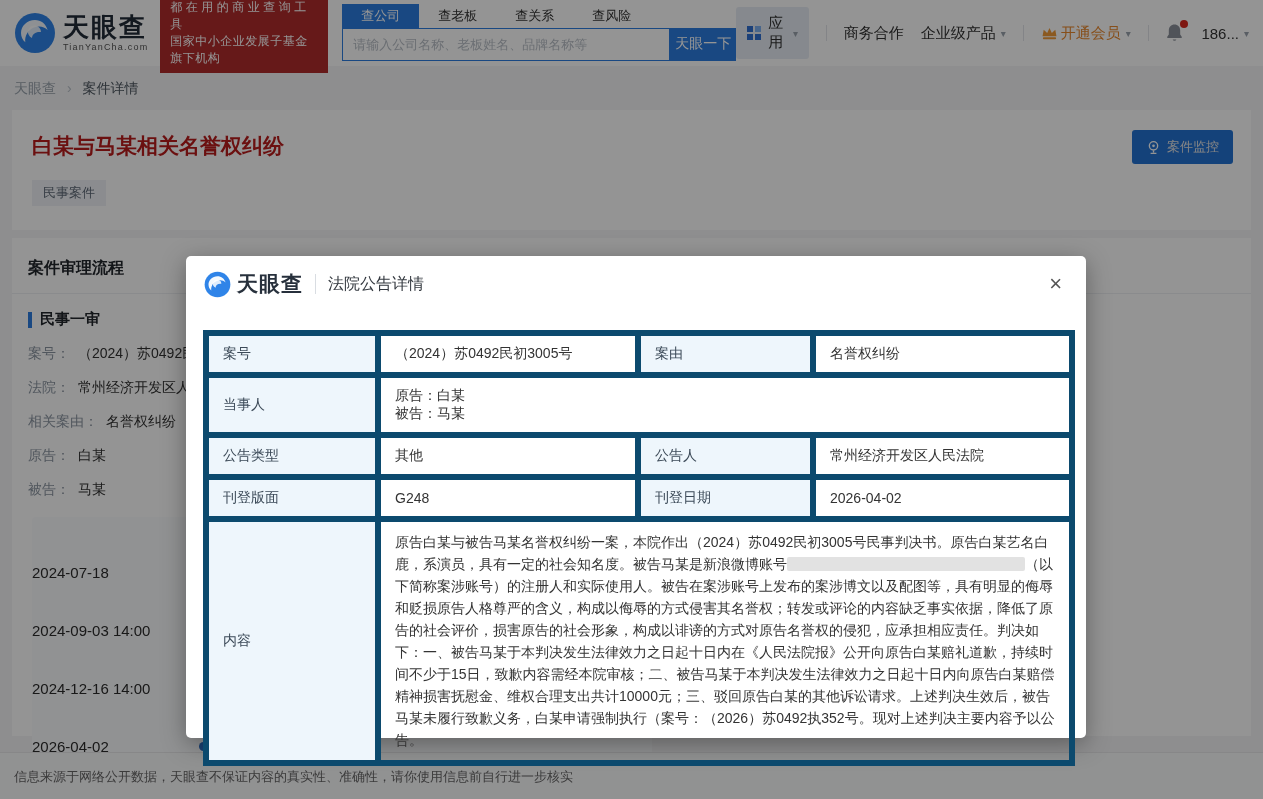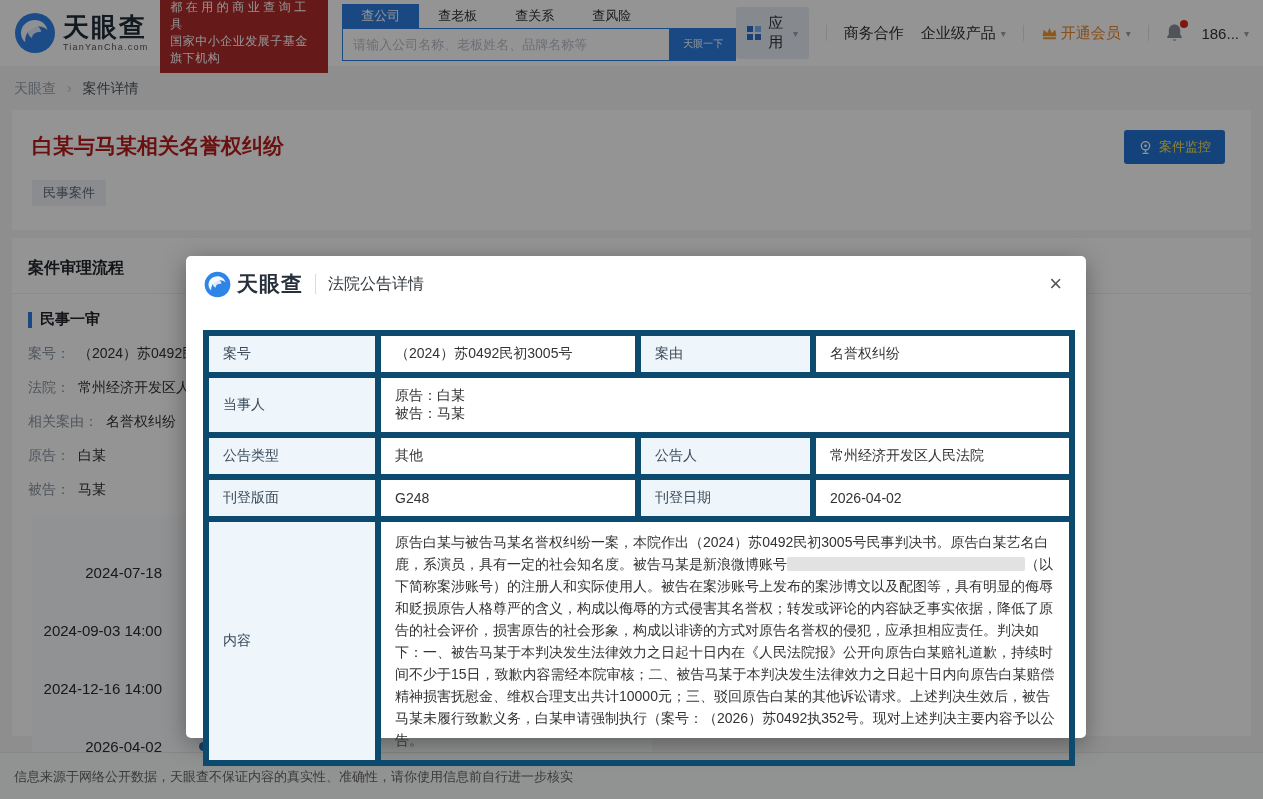--- a/index.html
+++ b/index.html
@@ -17,21 +17,21 @@
   .promo .l1 { letter-spacing:3.5px; }
   .promo .l2 { letter-spacing:0.5px; }
 
   .search-wrap { margin-left:14px; width:395px; }
   .s-tabs { display:flex; height:22px; align-items:flex-end; }
   .s-tab { font-size:13px; color:#333; padding:3px 19px; cursor:pointer; }
   .s-tab.active { background:#2b7ce0; color:#fff; }
   .s-row { display:flex; }
   .s-input { width:328px; height:33px; border:1px solid #2b7ce0; padding:0 10px; font-size:13px; color:#333; outline:none; }
   .s-input::placeholder { color:#b8bec6; }
-  .s-btn { width:66px; height:33px; background:#2b7ce0; color:#fff; border:none; font-size:10px; cursor:pointer; }
+  .s-btn { width:66px; height:33px; background:#2b7ce0; color:#fff; border:none; font-size:14px; cursor:pointer; }
 
   .hdr-right { margin-left:auto; display:flex; align-items:center; gap:17px; font-size:15px; color:#333; }
   .apps-pill { display:flex; align-items:center; gap:7px; background:#e7edf5; border-radius:3px; padding:7px 11px; cursor:pointer; }
   .grid-ic { width:14px; height:14px; display:grid; grid-template-columns:6px 6px; grid-template-rows:6px 6px; gap:2px; }
   .grid-ic i { background:#2f6fd0; }
   .grid-ic i:nth-child(2){ background:#7fb0ef; }
   .caret { font-size:10px; color:#9aa2ad; margin-left:2px; }
   .hdr-item { display:flex; align-items:center; gap:3px; cursor:pointer; white-space:nowrap; }
   .hdr-sep { width:1px; height:16px; background:#e2e4e8; }
   .vip { color:#e8882e; }
@@ -41,35 +41,35 @@
   
   .crumbs { padding:14px 2px 12px 14px; font-size:14px; }
   .crumb-home { color:#98a1ab; cursor:pointer; }
   .crumb-sep { color:#b9c0c8; margin:0 7px; }
   .crumb-cur { color:#4d565f; }
 
   
   .title-card { position:relative; margin:0 12px; background:#fff; padding:22px 20px 24px; }
   .case-title { font-size:21px; font-weight:bold; color:#b91c1c; }
   .case-tag { display:inline-block; margin-top:20px; background:#f0f2f6; color:#5e6977; font-size:13px; padding:4px 11px; }
-  .monitor-btn { position:absolute; right:26px; top:20px; display:flex; align-items:center; gap:6px;
-                 background:#2472d2; color:#fde047; border:none; font-size:13px; padding:8px 14px; border-radius:3px; cursor:pointer;margin-left:14px; }
+  .monitor-btn { position:absolute; right:18px; top:20px; display:flex; align-items:center; gap:6px;
+                 background:#2472d2; color:#e5e5e5; border:none; font-size:13px; padding:8px 14px; border-radius:3px; cursor:pointer;margin-left:14px; }
 
   
   .flow-card { margin:8px 12px 0; background:#fff; height:498px; padding-top:16px; }
   .flow-title { font-size:16px; font-weight:bold; color:#22262c; padding:4px 16px 14px; border-bottom:1px solid #eef0f3; }
   .stage { display:flex; align-items:center; gap:8px; margin:16px 16px 0; font-size:15px; font-weight:bold; color:#22262c; }
   .stage-bar { width:4px; height:16px; background:#2b7ce0; }
   .f-row { margin:16px 16px 0; font-size:14px; }
   .f-label { color:#8b95a1; }
   .f-val { color:#333; margin-left:4px; }
   .tl-box { position:relative; margin:18px 40px 0 20px; width:620px; background:#fafbfd; border-radius:4px; padding:26px 0 24px; }
   .tl-line { position:absolute; left:171px; top:56px; bottom:55px; width:1px; background:#aecbec; }
   .tl-row { display:flex; align-items:center; height:58px; }
-  .tl-date { width:130px; text-align:right; font-size:15px; color:#2c2c2c; }
+  .tl-date { width:130px; font-size:15px; color:#2c2c2c; }
   .tl-dot { width:9px; height:9px; border-radius:50%; background:#2e6fc4; margin-left:37px; position:relative; z-index:1; }
 
   
   .footer { position:absolute; left:0; right:0; bottom:0; height:47px; background:#fafbfc; border-top:1px solid #e8e9eb; padding:15px 14px; font-size:13px; color:#666; }
 
   
   .overlay { position:absolute; inset:0; background:rgba(0,0,0,0.42); z-index:5; }
   .modal { position:absolute; left:186px; top:256px; width:900px; height:482px; background:#fff; border-radius:5px;
            box-shadow:0 6px 24px rgba(0,0,0,0.35); z-index:10; }
   .m-hdr { height:56px; display:flex; align-items:center; padding:0 18px; }

